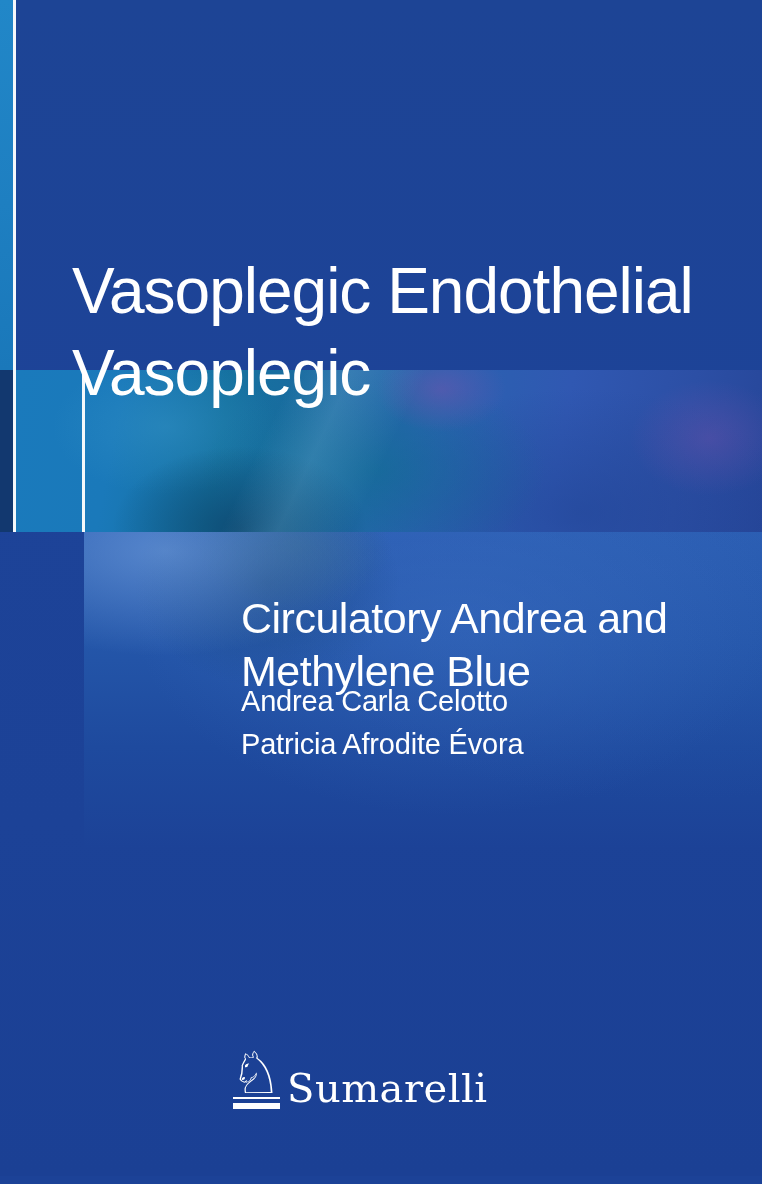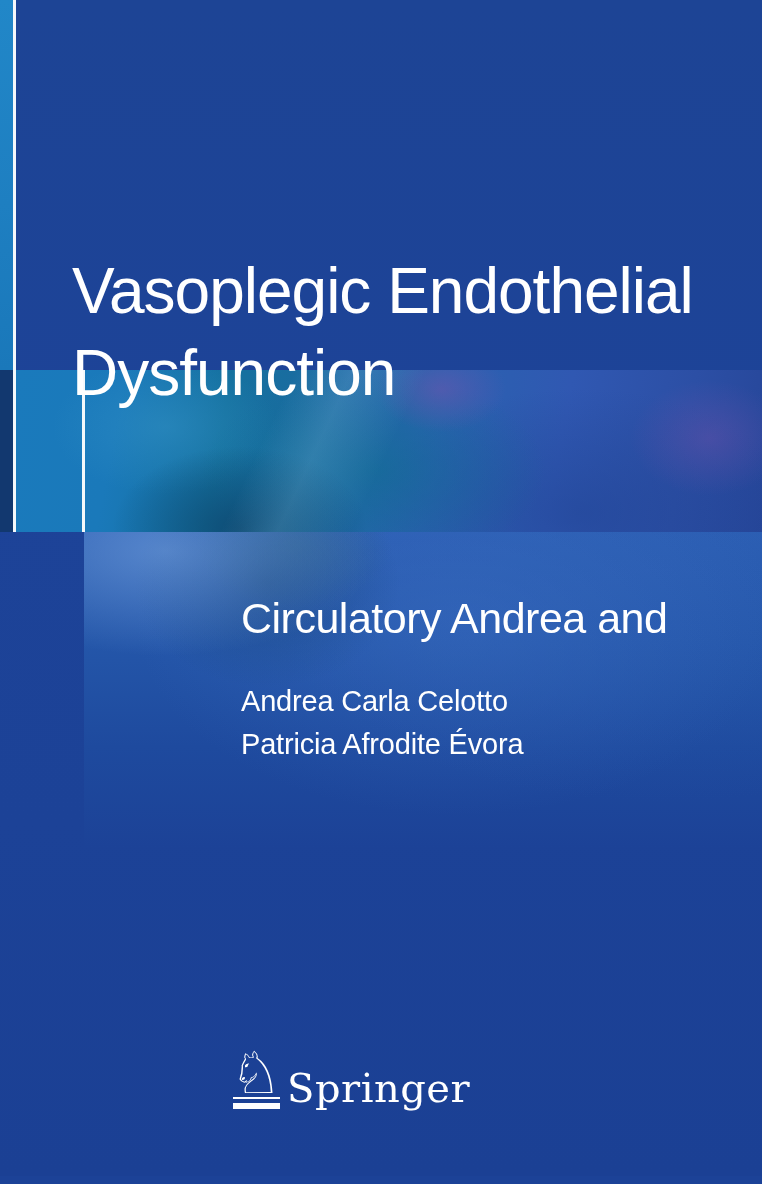--- a/index.html
+++ b/index.html
@@ -139,32 +139,33 @@
   <div class="fade-band"></div>
   <div class="art-band"></div>
 
   <div class="accent-strip-top"></div>
   <div class="accent-strip-navy"></div>
   <div class="vline-1"></div>
   <div class="vline-2"></div>
 
   <h1 class="title">
     <span>Vasoplegic Endothelial</span>
-    <span>Dysfunction</span>
+    <span>Vasoplegic</span>
   </h1>
 
   <h2 class="subtitle">
     <span>Circulatory Andrea and</span>
+    <span>Methylene Blue</span>
   </h2>
 
   <div class="authors">
     <div>Andrea Carla Celotto</div>
     <div>Patricia Afrodite Évora</div>
   </div>
 
   <div>
     <div class="horse">♘</div>
     <div class="logo-rule-thin"></div>
     <div class="logo-rule-thick"></div>
-    <div class="wordmark">Springer</div>
+    <div class="wordmark">Sumarelli</div>
   </div>
 
 </div>
 
 </body></html>

